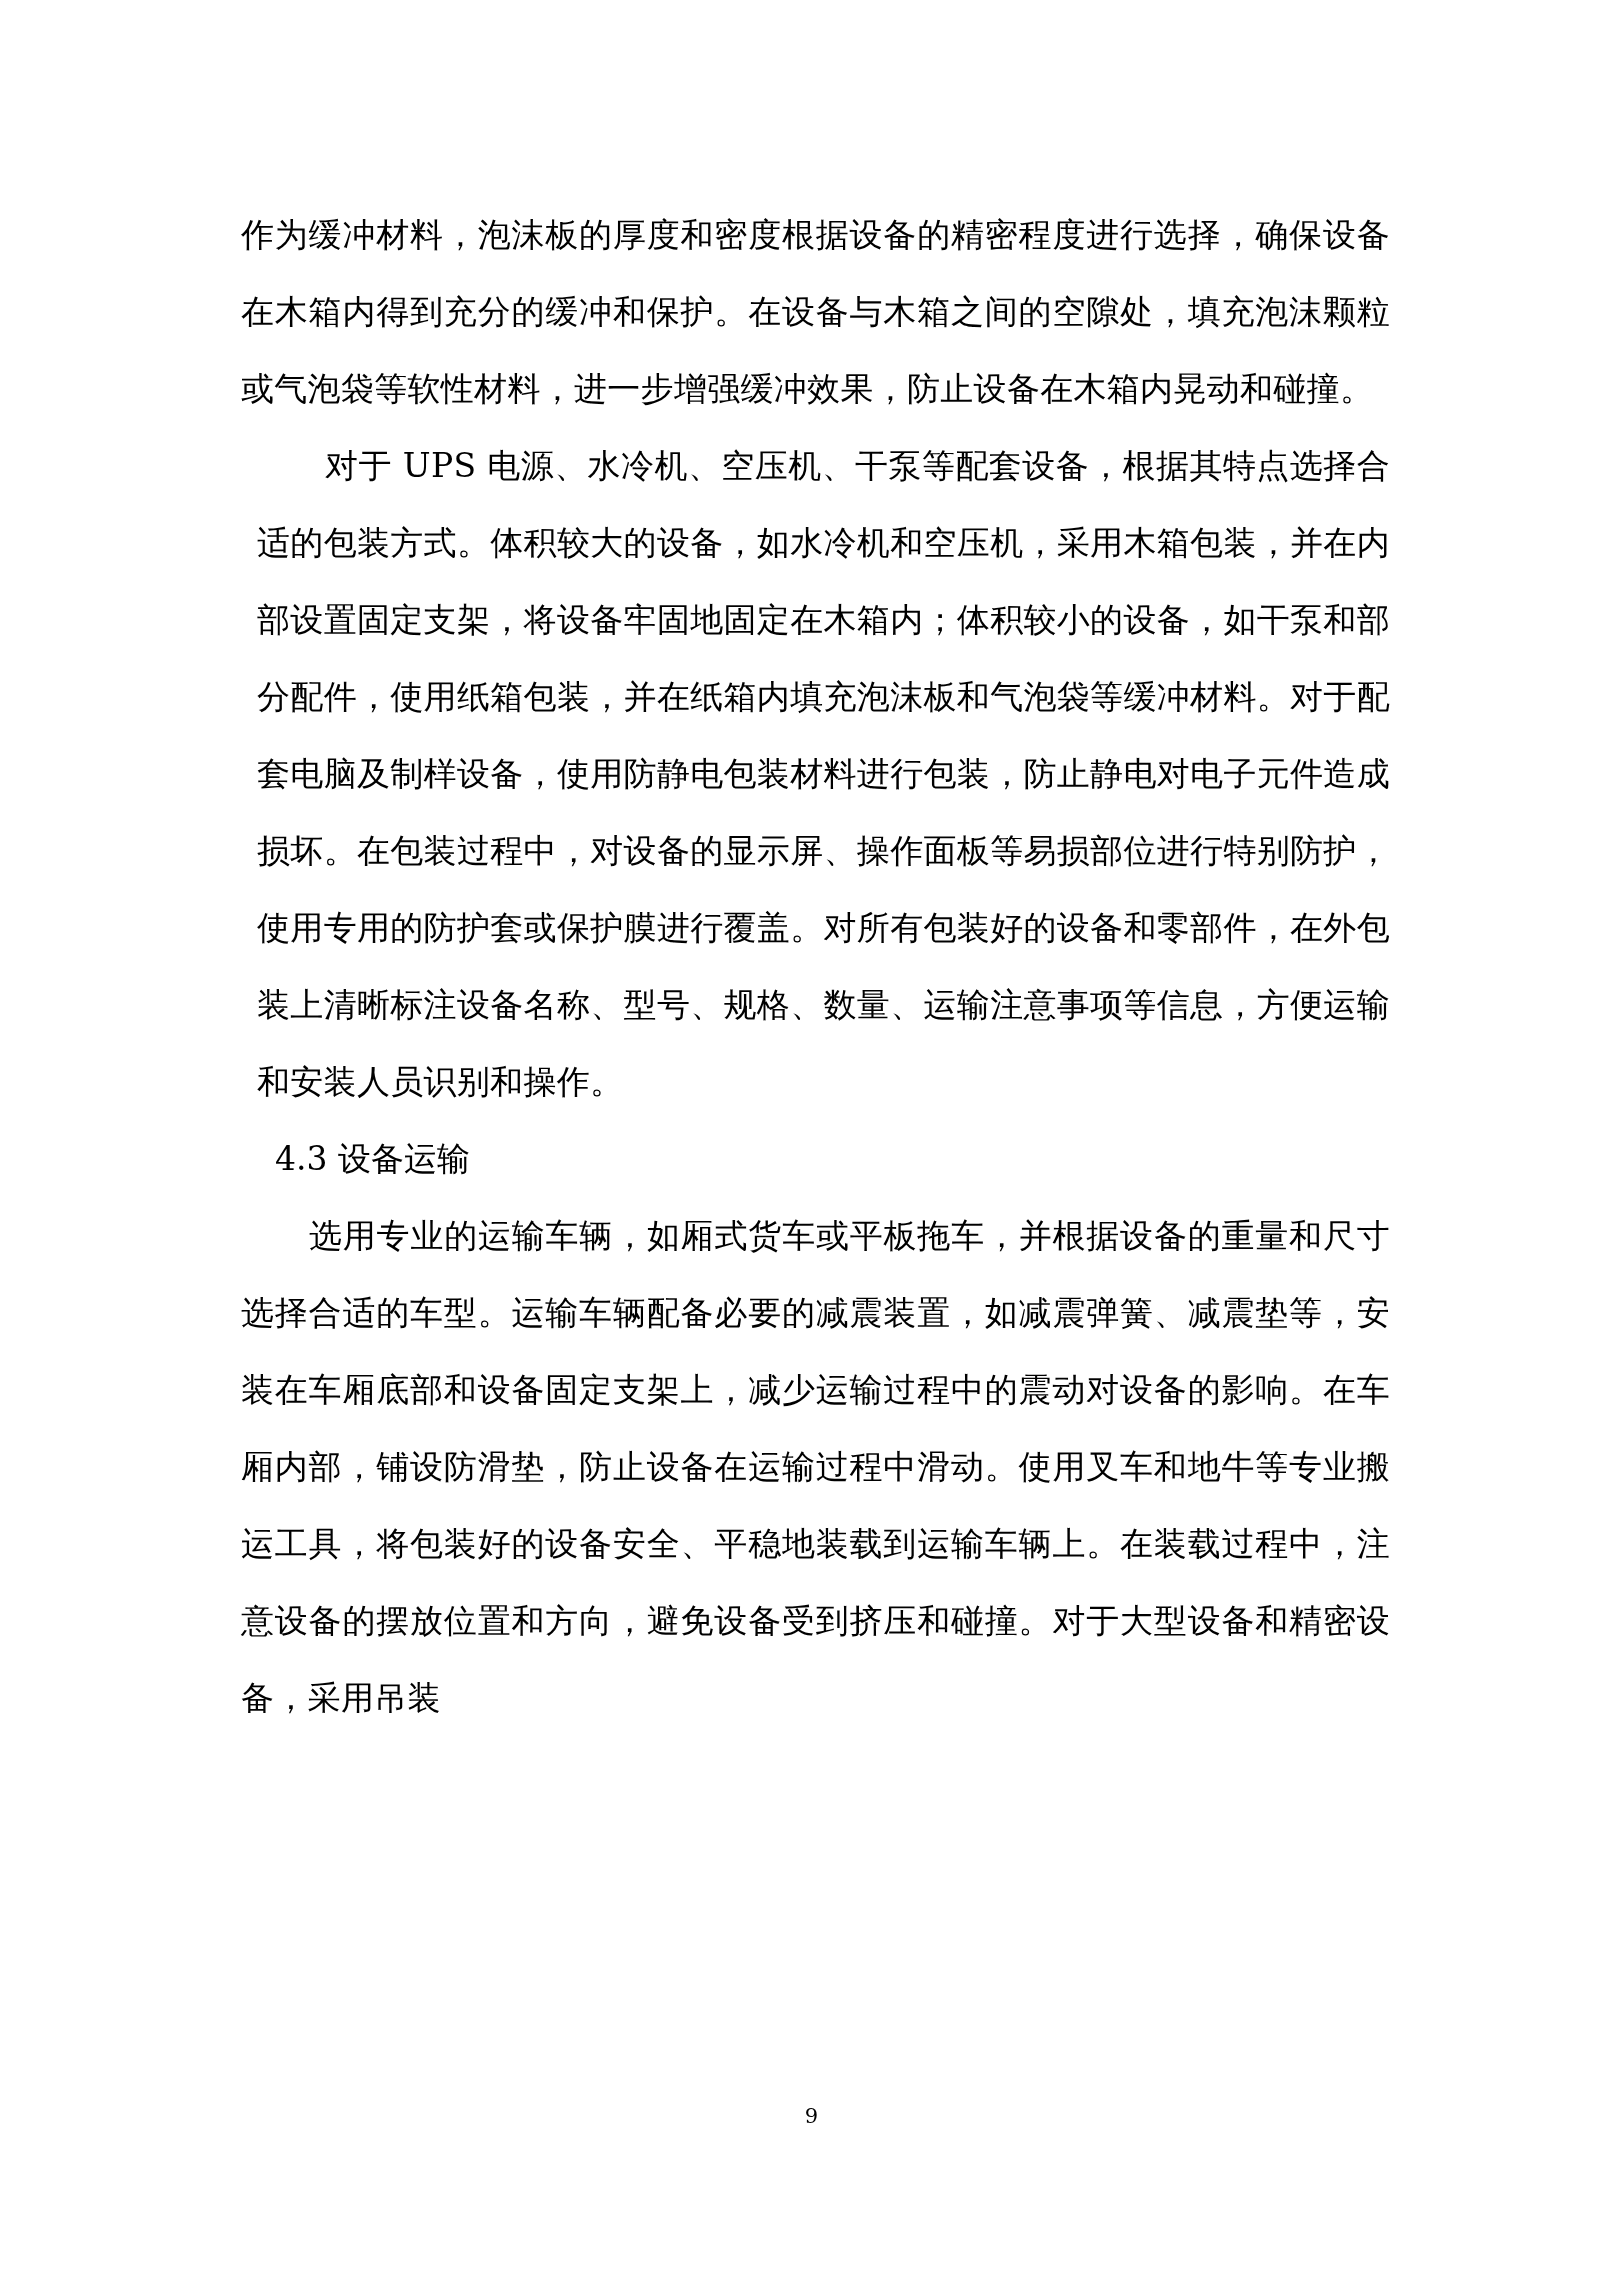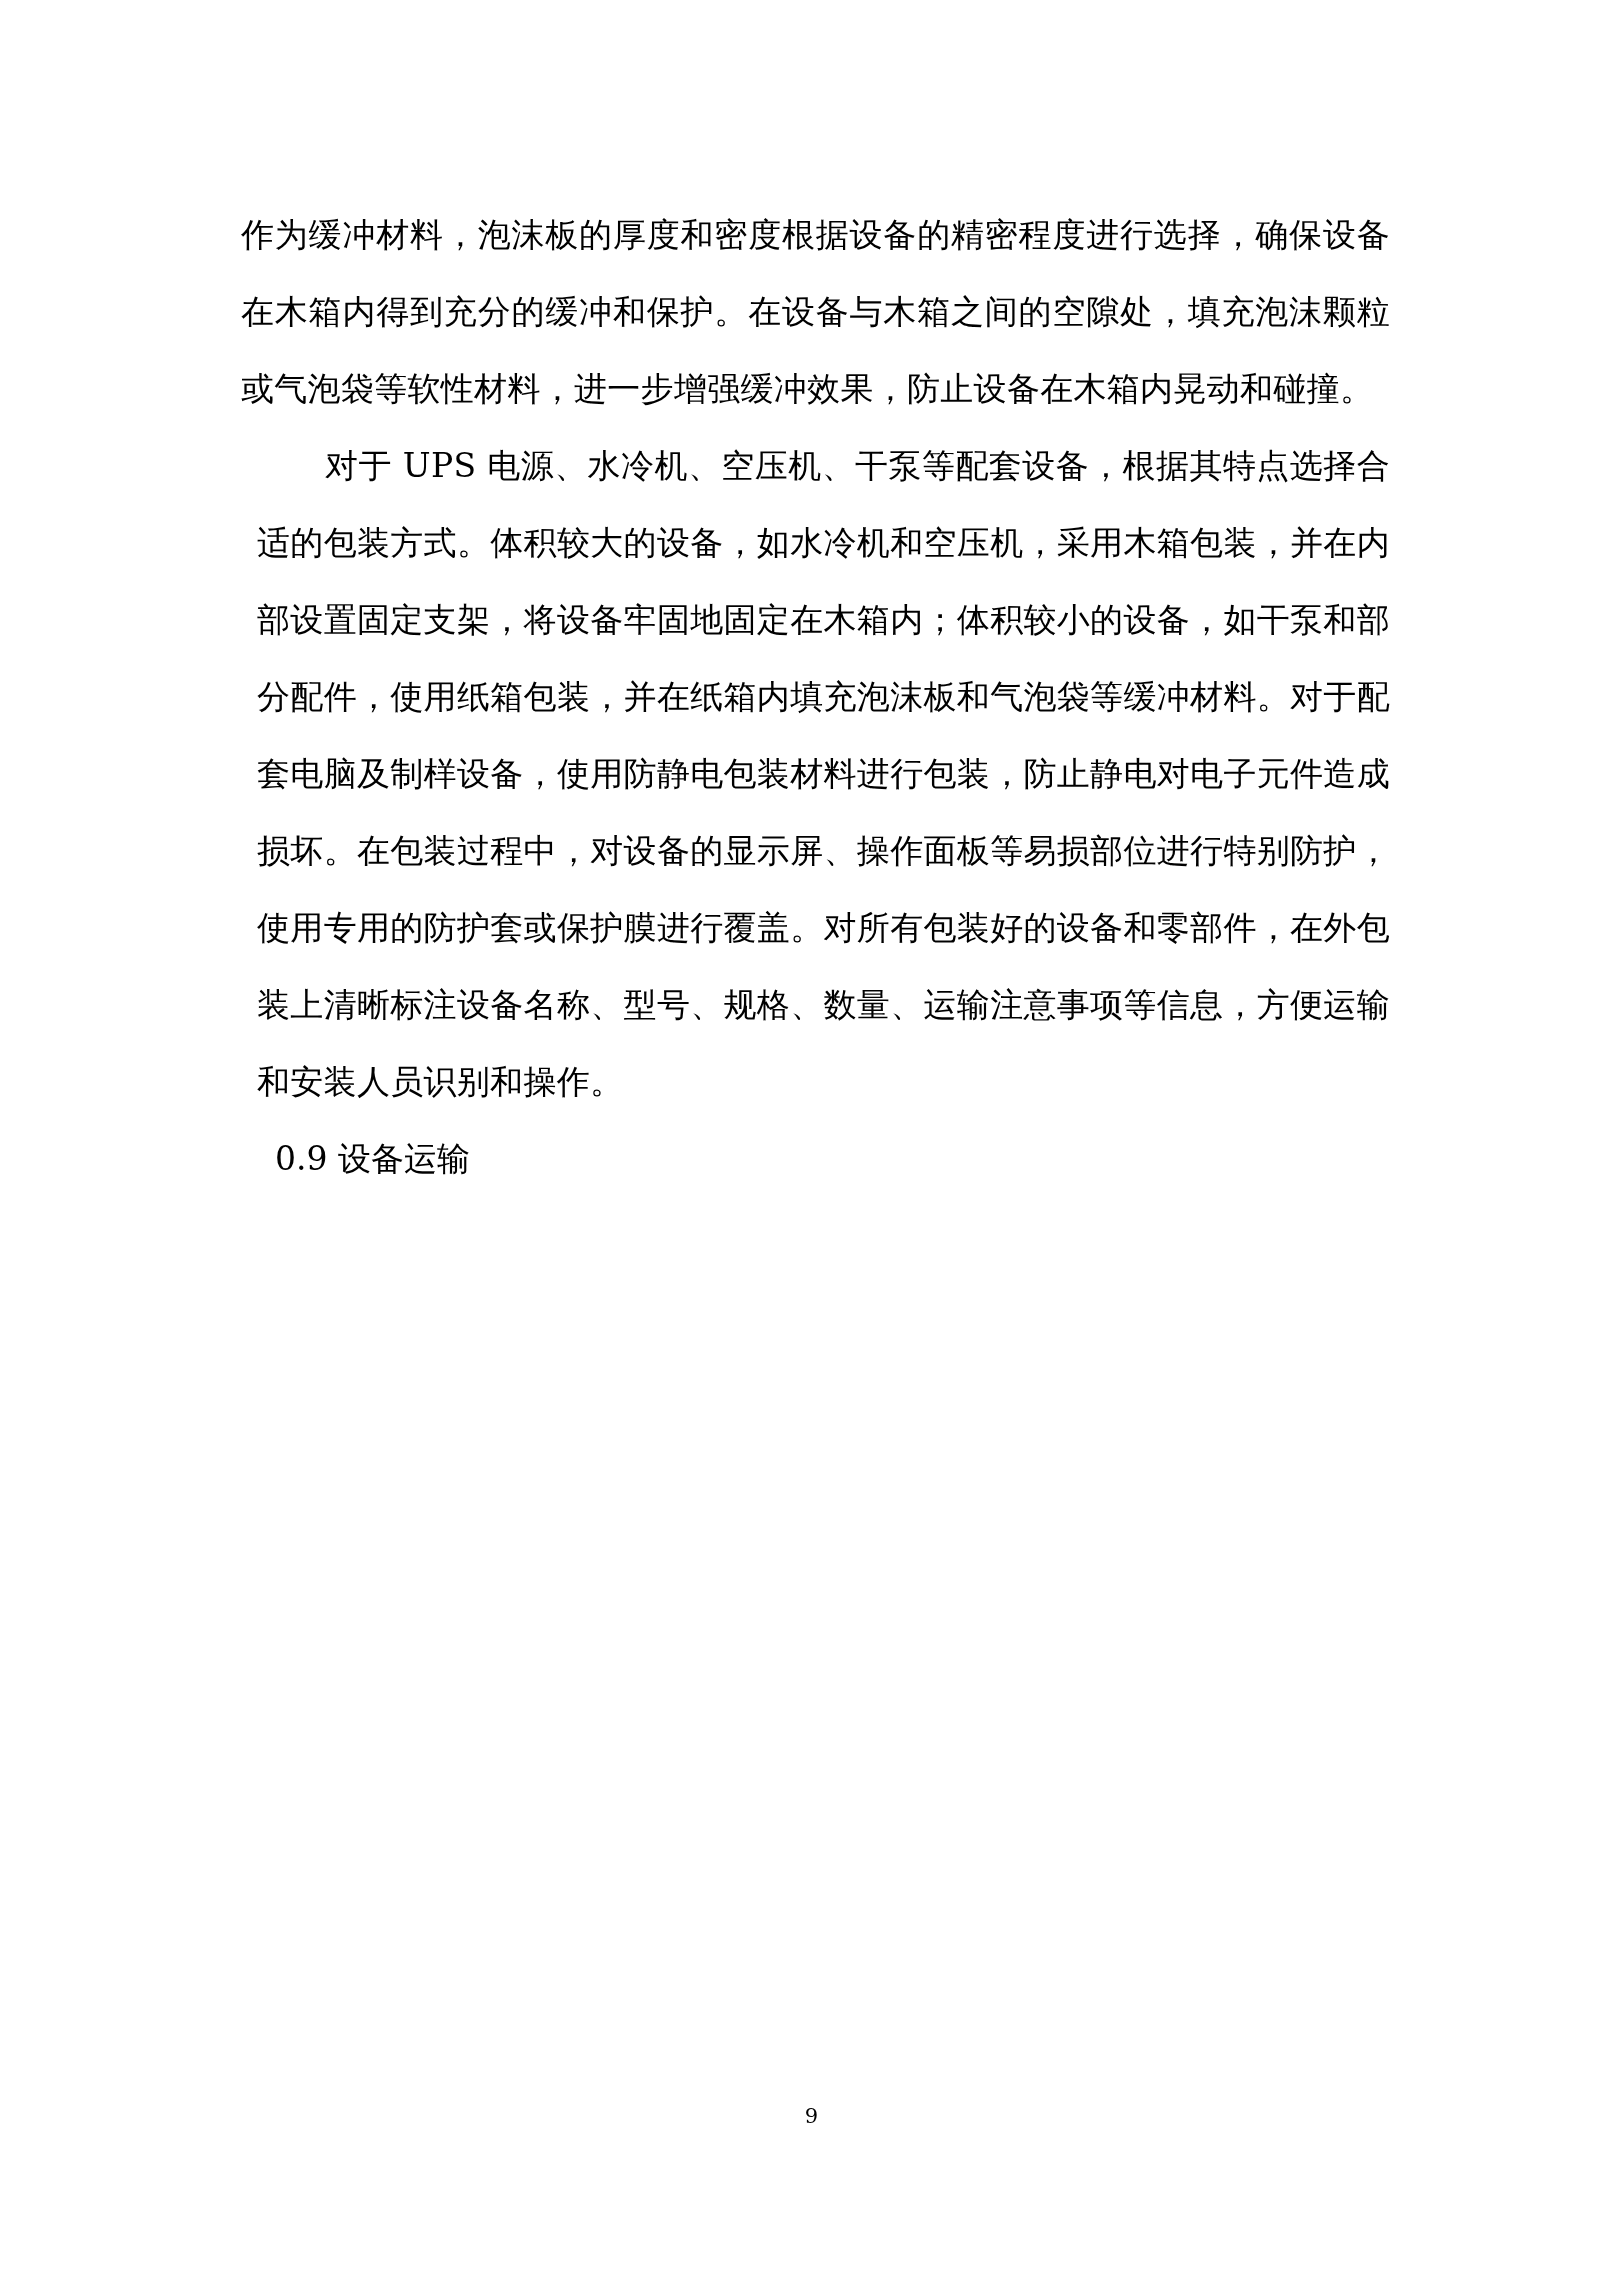--- a/index.html
+++ b/index.html
@@ -59,17 +59,18 @@
     color: #000000;
   }
 </style>
 </head>
 <body>
 
 <div class="page">
   <div class="content">
     <p class="para">作为缓冲材料，泡沫板的厚度和密度根据设备的精密程度进行选择，确保设备在木箱内得到充分的缓冲和保护。在设备与木箱之间的空隙处，填充泡沫颗粒或气泡袋等软性材料，进一步增强缓冲效果，防止设备在木箱内晃动和碰撞。</p>
     <p class="para indent">对于 UPS 电源、水冷机、空压机、干泵等配套设备，根据其特点选择合适的包装方式。体积较大的设备，如水冷机和空压机，采用木箱包装，并在内部设置固定支架，将设备牢固地固定在木箱内；体积较小的设备，如干泵和部分配件，使用纸箱包装，并在纸箱内填充泡沫板和气泡袋等缓冲材料。对于配套电脑及制样设备，使用防静电包装材料进行包装，防止静电对电子元件造成损坏。在包装过程中，对设备的显示屏、操作面板等易损部位进行特别防护，使用专用的防护套或保护膜进行覆盖。对所有包装好的设备和零部件，在外包装上清晰标注设备名称、型号、规格、数量、运输注意事项等信息，方便运输和安装人员识别和操作。</p>
-    <h2 class="heading">0.9 设备运输</h2>
+    <h2 class="heading">4.3 设备运输</h2>
+    <p class="para indent">选用专业的运输车辆，如厢式货车或平板拖车，并根据设备的重量和尺寸选择合适的车型。运输车辆配备必要的减震装置，如减震弹簧、减震垫等，安装在车厢底部和设备固定支架上，减少运输过程中的震动对设备的影响。在车厢内部，铺设防滑垫，防止设备在运输过程中滑动。使用叉车和地牛等专业搬运工具，将包装好的设备安全、平稳地装载到运输车辆上。在装载过程中，注意设备的摆放位置和方向，避免设备受到挤压和碰撞。对于大型设备和精密设备，采用吊装</p>
   </div>
   <div class="pagenum">9</div>
 </div>
 
 
 </body></html>

